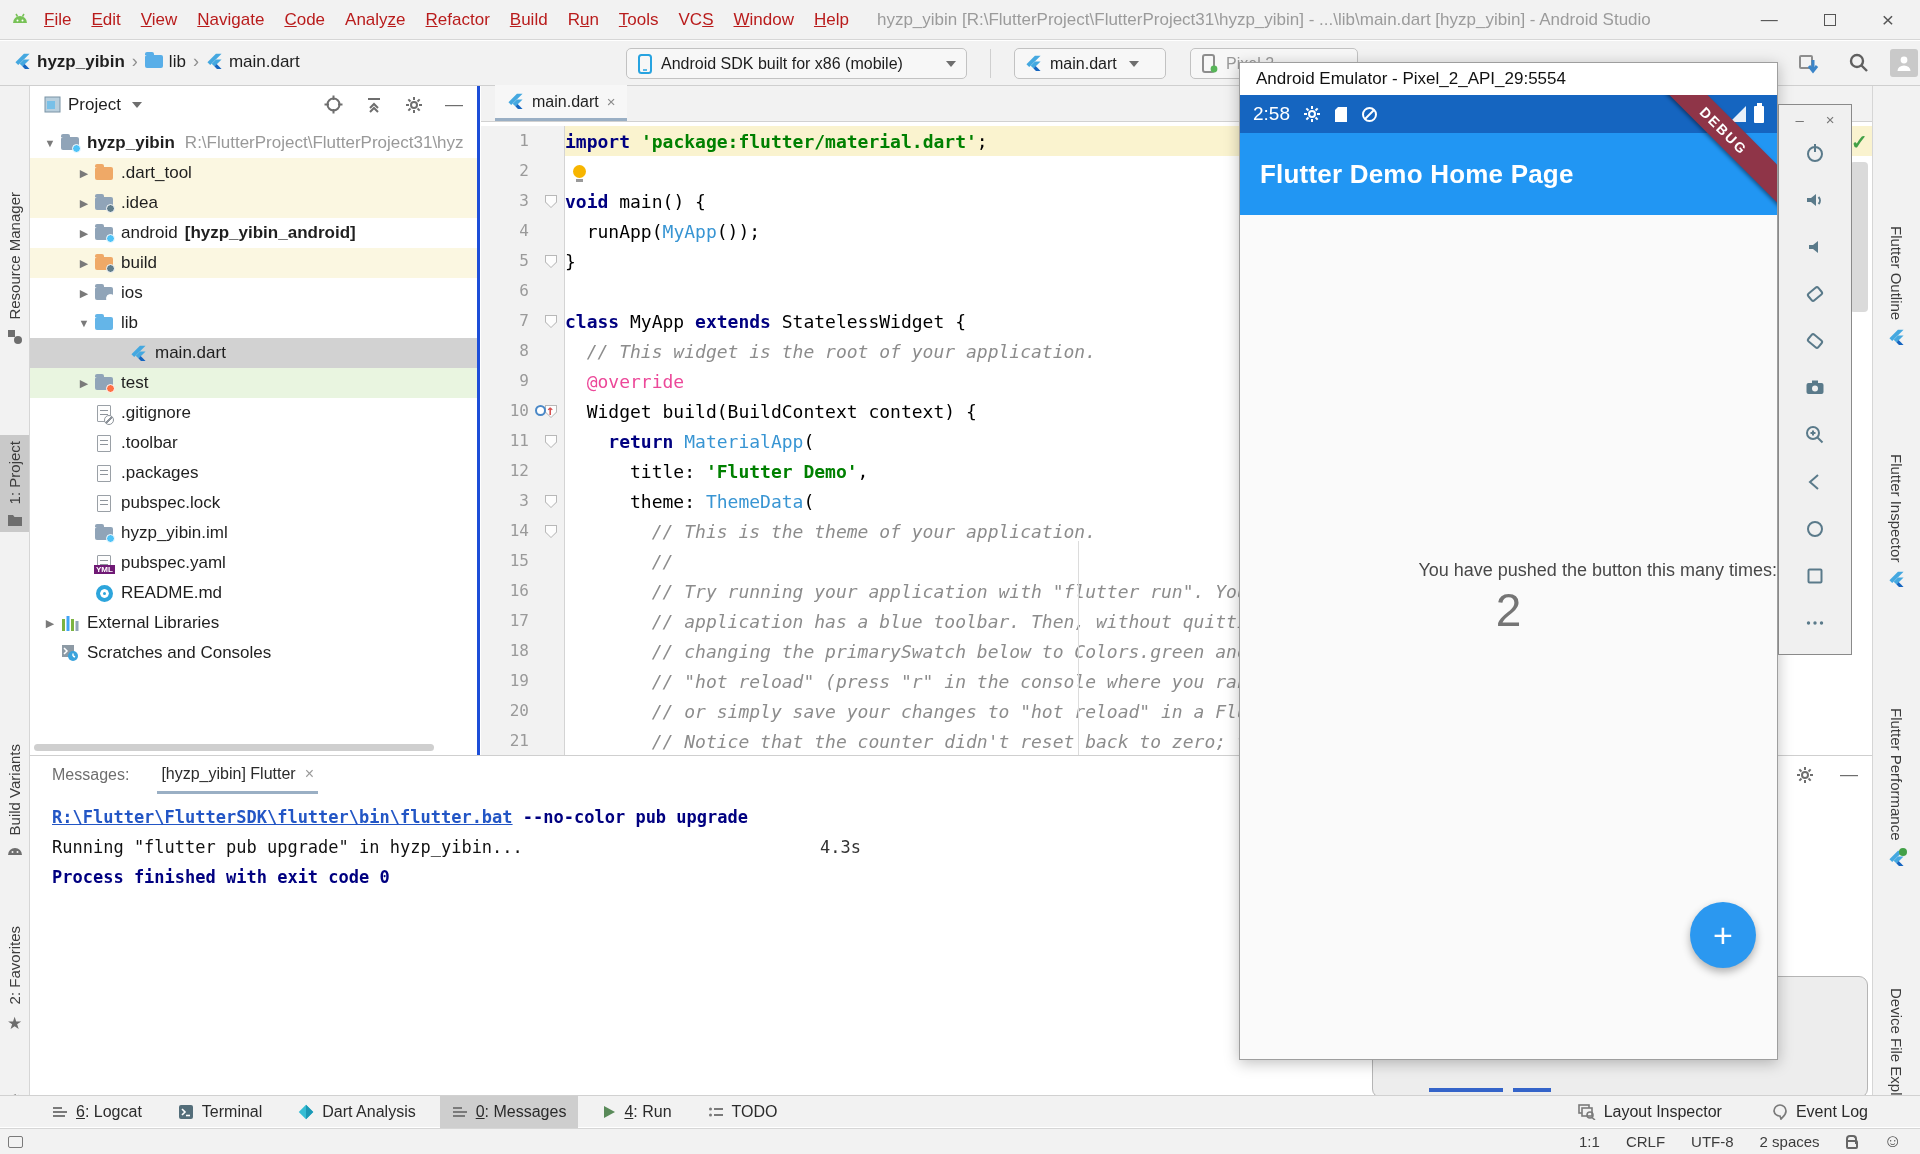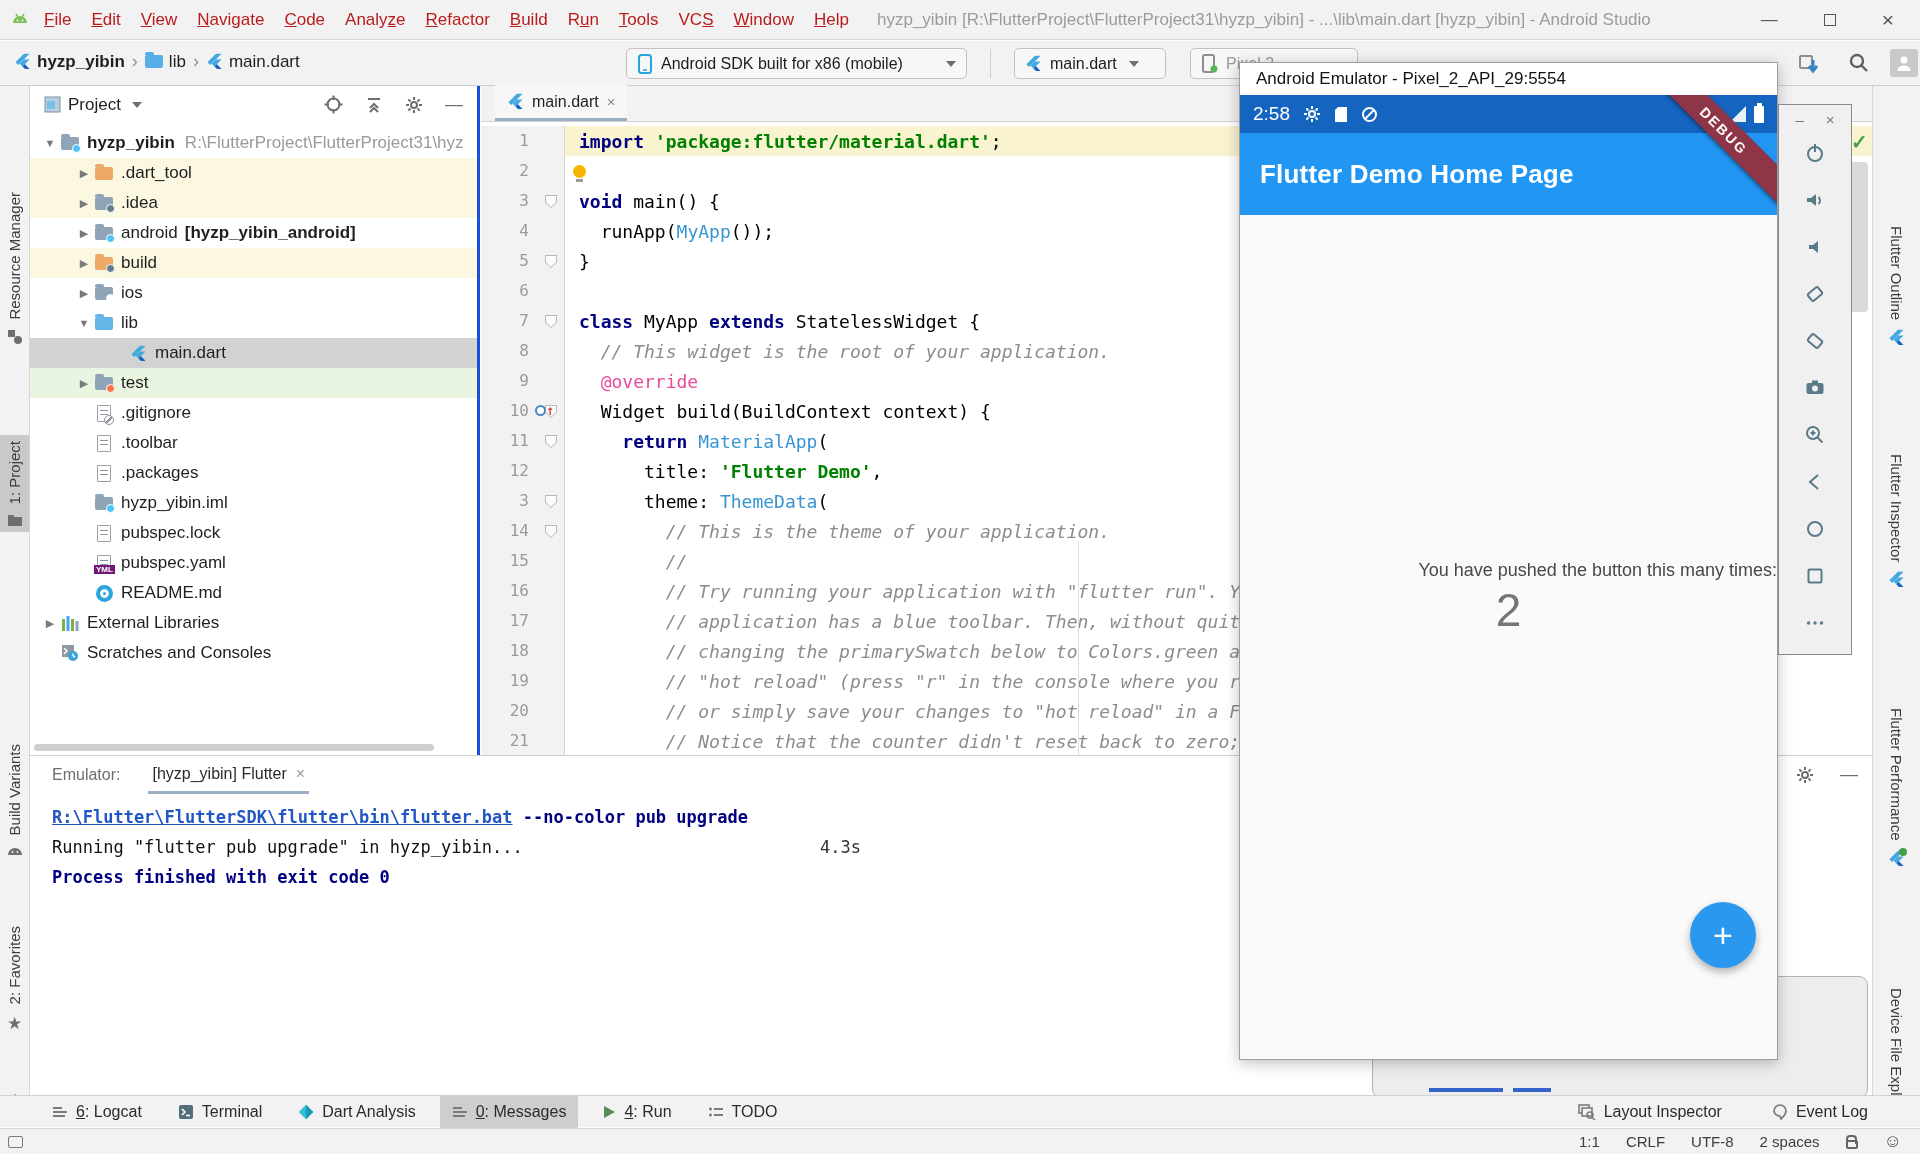--- a/index.html
+++ b/index.html
@@ -63,21 +63,21 @@
   
   #editor { left:481px; top:86px; width:1439px; height:669px; background:#fff; }
   #tabbar { height:36px; background:#f2f2f2; border-bottom:1px solid #d1d1d1; display:flex; align-items:flex-end; }
   #tab1 { margin-left:14px; height:36px; display:flex; align-items:center; gap:8px; padding:0 12px; font-size:16px;
     background:#f7f7f7; border-bottom:3px solid #9aafc4; }
   #tab1 .x { color:#8a8a8a; font-size:15px; }
   #code { position:absolute; top:40px; left:0; width:100%; }
   .cl { height:30px; display:flex; align-items:center; font-family:"DejaVu Sans Mono", monospace; font-size:18px; position:relative; }
   .cl .num { width:48px; text-align:right; color:#9a9a9a; font-size:16px; flex:none; background:#f2f2f2; height:30px; line-height:30px; }
   .cl .foldcol { width:36px; flex:none; background:#f2f2f2; border-right:1px solid #d4d4d4; height:30px; position:relative; }
-  .cl .txt { white-space:pre; padding-left:14px; }
+  .cl .txt { white-space:pre; }
   .cl.hl .txt-wrap { background:#faf3cf; }
   .txt-wrap { position:absolute; left:84px; right:0; top:0; bottom:0; display:flex; align-items:center; }
   .k { color:#000080; font-weight:bold; } .s { color:#008000; font-weight:bold; }
   .t { color:#3895d3; } .c { color:#8c8c8c; font-style:italic; } .a { color:#ec4899; } .p { color:#000; }
   .fold { position:absolute; right:7px; top:9px; width:12px; height:13px;
     background:#b8b8b8; clip-path:polygon(0 0,100% 0,100% 55%,50% 100%,0 55%); }
   .fold::after { content:""; position:absolute; inset:1px; background:#fdfdfd; clip-path:polygon(0 0,100% 0,100% 55%,50% 100%,0 55%); }
   .bulb { width:13px; height:13px; background:#f7b500; border-radius:50%; position:relative; margin-left:8px; }
   .bulb::after { content:""; position:absolute; left:3px; bottom:-4px; width:7px; height:3px; background:#9a9a9a; }
   .ovr { position:absolute; left:54px; top:9px; width:11px; height:11px; border:2px solid #4a88c7; border-radius:50%; background:#fff; }
@@ -449,32 +449,32 @@
         <div class="trow" style="padding-left: 44px;">
           <span class="chev"></span>
           <span class="ico" style="width: 20px;">
             <span class="fi"></span>
           </span>
           <span class="lab">.packages</span>
         </div>
         <div class="trow" style="padding-left: 44px;">
           <span class="chev"></span>
           <span class="ico" style="width: 20px;">
+            <span class="fi"></span>
+          </span>
+          <span class="lab">pubspec.lock</span>
+        </div>
+        <div class="trow" style="padding-left: 44px;">
+          <span class="chev"></span>
+          <span class="ico" style="width: 20px;">
             <span class="fo" style="background: rgb(144, 164, 184);">
               <span class="acc" style="background: rgb(79, 195, 247);"></span>
             </span>
           </span>
           <span class="lab">hyzp_yibin.iml</span>
-        </div>
-        <div class="trow" style="padding-left: 44px;">
-          <span class="chev"></span>
-          <span class="ico" style="width: 20px;">
-            <span class="fi"></span>
-          </span>
-          <span class="lab">pubspec.lock</span>
         </div>
         <div class="trow" style="padding-left: 44px;">
           <span class="chev"></span>
           <span class="ico" style="width: 20px;">
             <span class="fi">
               <span class="tag">YML</span>
             </span>
           </span>
           <span class="lab">pubspec.yaml</span>
         </div>
@@ -691,21 +691,21 @@
           <span class="txt-wrap">
             <span class="txt"><span class="c">        // Notice that the counter didn't reset back to zero; the application</span></span>
           </span>
         </div>
       </div>
   </div>
   <div class="abs" id="guide1"></div>
 
   <div class="abs" id="messages">
     <div id="msg-head">
-      <span id="msg-label">Emulator:</span>
+      <span id="msg-label">Messages:</span>
       <span id="msg-tab">
         <span>[hyzp_yibin] Flutter</span>
         <span class="x">×</span>
       </span>
       <span id="msg-icons">
         <span class="ico gear-ic">
             <svg width="18" height="18" viewBox="0 0 18 18">
               <circle cx="9" cy="9" r="3" fill="none" stroke="#6e6e6e" stroke-width="2"></circle>
               <line x1="9" y1="1" x2="9" y2="4" stroke="#6e6e6e" stroke-width="2" transform="rotate(0 9 9)"></line>
               <line x1="9" y1="1" x2="9" y2="4" stroke="#6e6e6e" stroke-width="2" transform="rotate(45 9 9)"></line>

